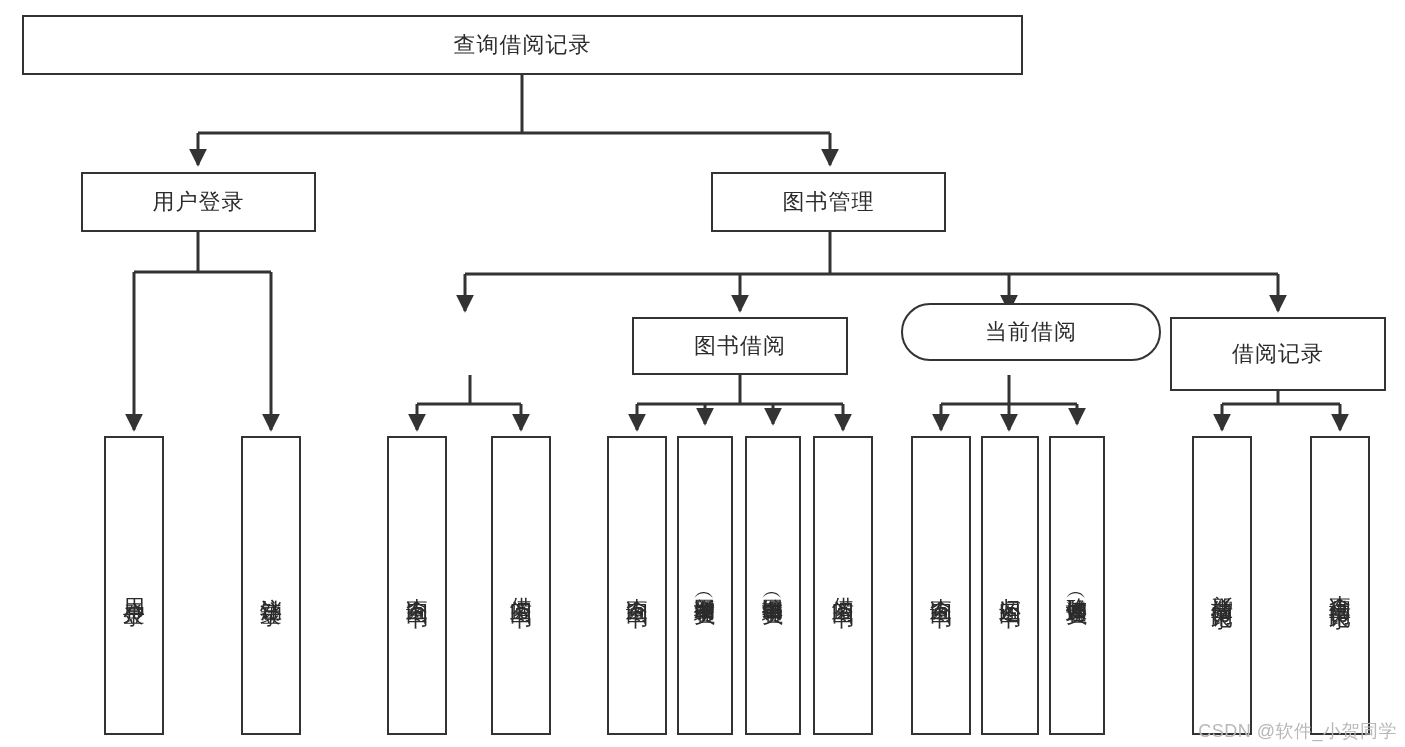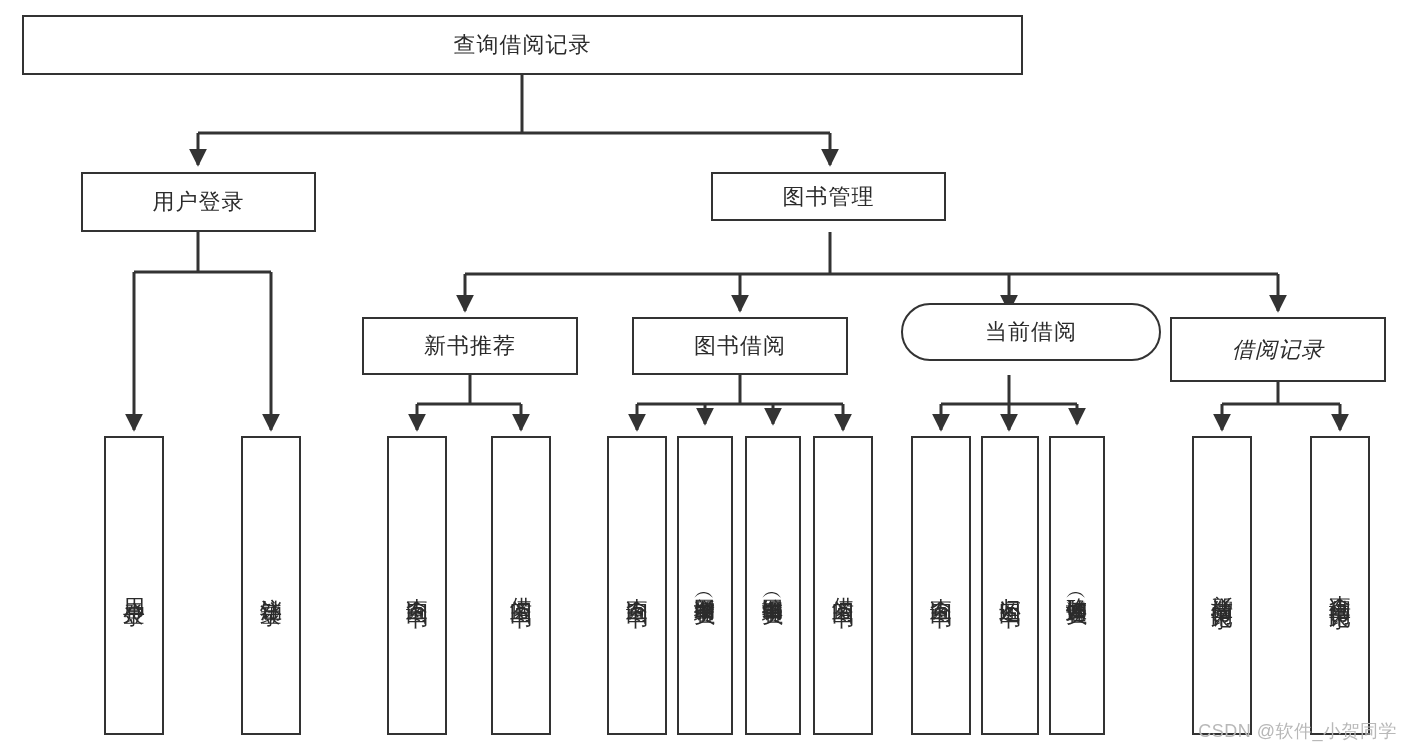--- a/index.html
+++ b/index.html
@@ -120,37 +120,34 @@
   </svg>
 
   <div class="node h" style="left:22px; top:15px; width:1001px; height:60px;">
     <span>查询借阅记录</span>
   </div>
 
   <div class="node h" style="left:81px; top:172px; width:235px; height:60px;">
     <span>用户登录</span>
   </div>
 
-  <div class="node h" style="left:711px; top:172px; width:235px; height:49px;">
+  <div class="node h" style="left:711px; top:172px; width:235px; height:60px;">
     <span>图书管理</span>
   </div>
 
-  <div class="node h" style="left:362px; top:317px; width:216px; height:58px;">
-    <span>新书推荐</span>
-  </div>
 
   <div class="node h" style="left:632px; top:317px; width:216px; height:58px;text-align:right;">
     <span>图书借阅</span>
   </div>
 
   <div class="node h" style="left:901px; top:303px; width:260px; height:58px;border-radius:29px;">
     <span>当前借阅</span>
   </div>
 
-  <div class="node h" style="left:1170px; top:317px; width:216px; height:65px;font-style:italic;">
+  <div class="node h" style="left:1170px; top:317px; width:216px; height:74px;">
     <span>借阅记录</span>
   </div>
 
   <div class="node v" style="left:104px; top:436px; width:60px; height:299px;">
     <span class="vtext">用户登录</span>
   </div>
 
   <div class="node v" style="left:241px; top:436px; width:60px; height:299px;">
     <span class="vtext">注销登录</span>
   </div>

